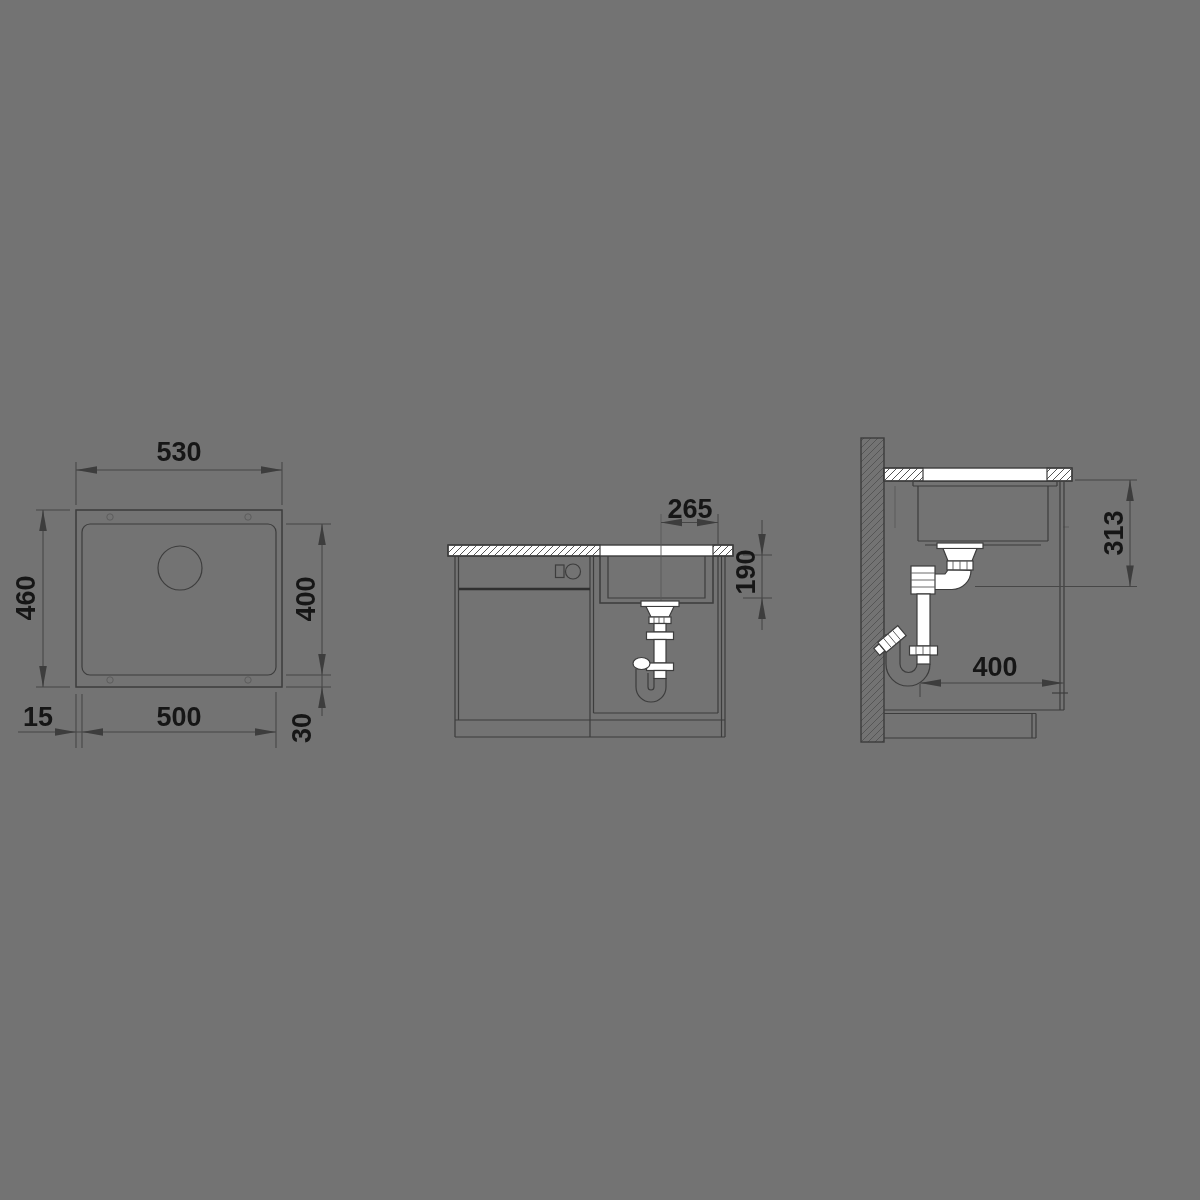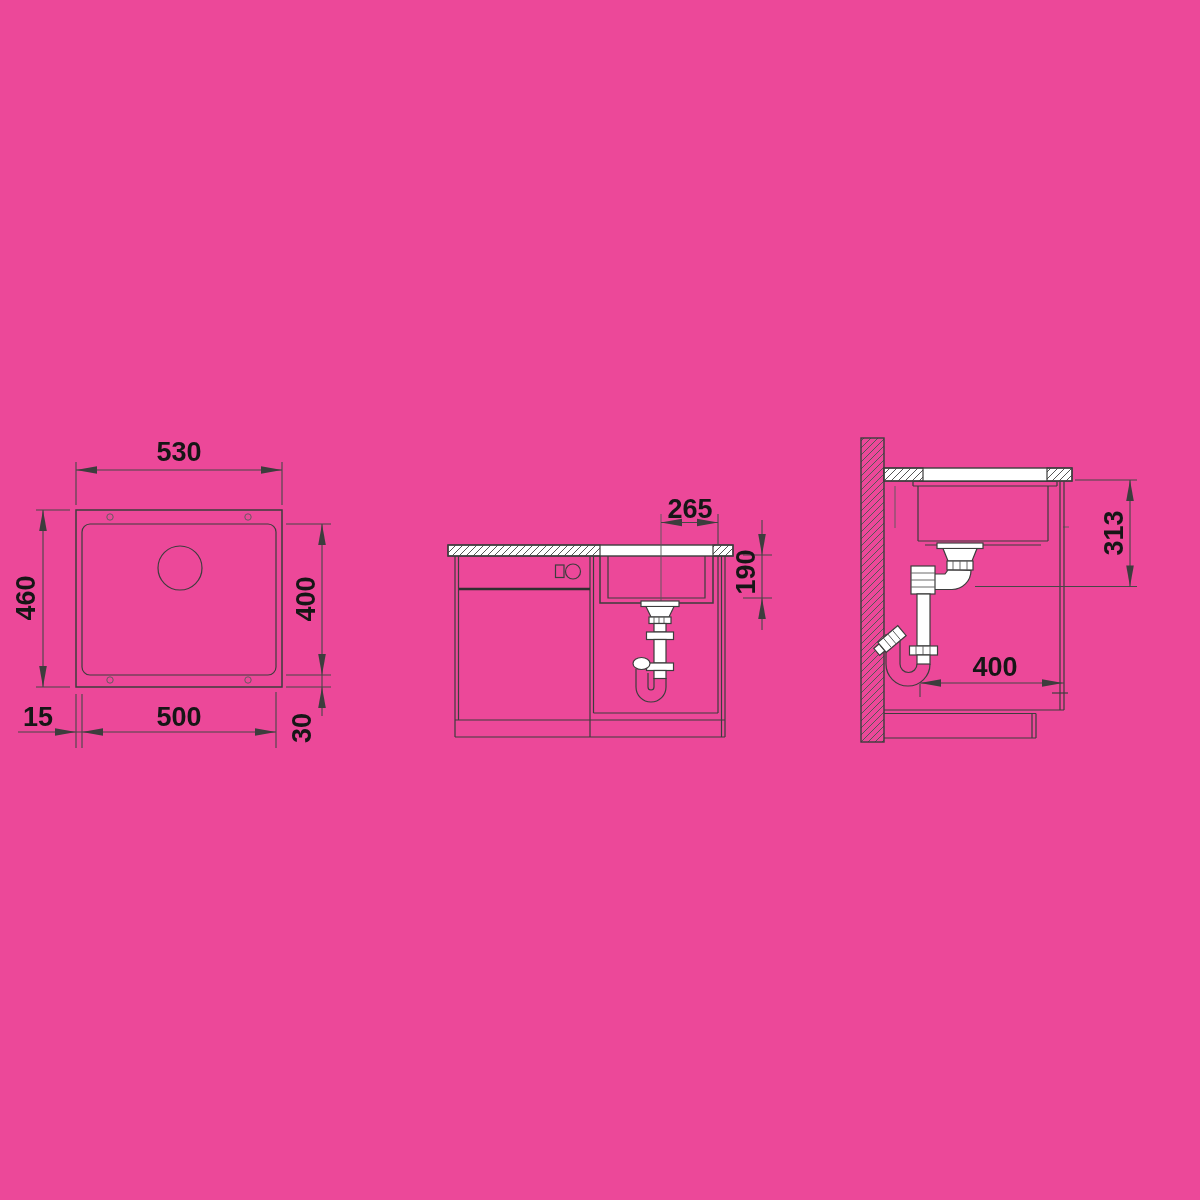--- a/index.html
+++ b/index.html
@@ -1,16 +1,16 @@
 <!DOCTYPE html>
 <html><head>
 <meta charset="utf-8">
 <style>
   html,body{margin:0;padding:0;background:#ffffff;}
-  .canvas{width:1200px;height:1200px;background:#ec4899;position:relative;}
+  .canvas{width:1200px;height:1200px;background:#737373;position:relative;}
   svg{display:block;}
   .geo{stroke:#3d3d3d;stroke-width:1.5;fill:none;}
   .geo2{stroke:#3d3d3d;stroke-width:1.2;fill:none;}
   .thick{stroke:#2f2f2f;stroke-width:2.4;fill:none;}
   .dim{stroke:#474747;stroke-width:1.1;fill:none;}
   .thin{stroke:#5a5a5a;stroke-width:0.9;fill:none;}
   .arrow{fill:#3d3d3d;stroke:none;}
   .fw{fill:#ffffff;stroke:#3d3d3d;stroke-width:1.4;}
   .fw2{fill:#ffffff;stroke:#3d3d3d;stroke-width:1.2;}
   .dimtxt{font-family:"Liberation Sans",sans-serif;font-size:27px;font-weight:700;fill:#161616;text-anchor:middle;}

